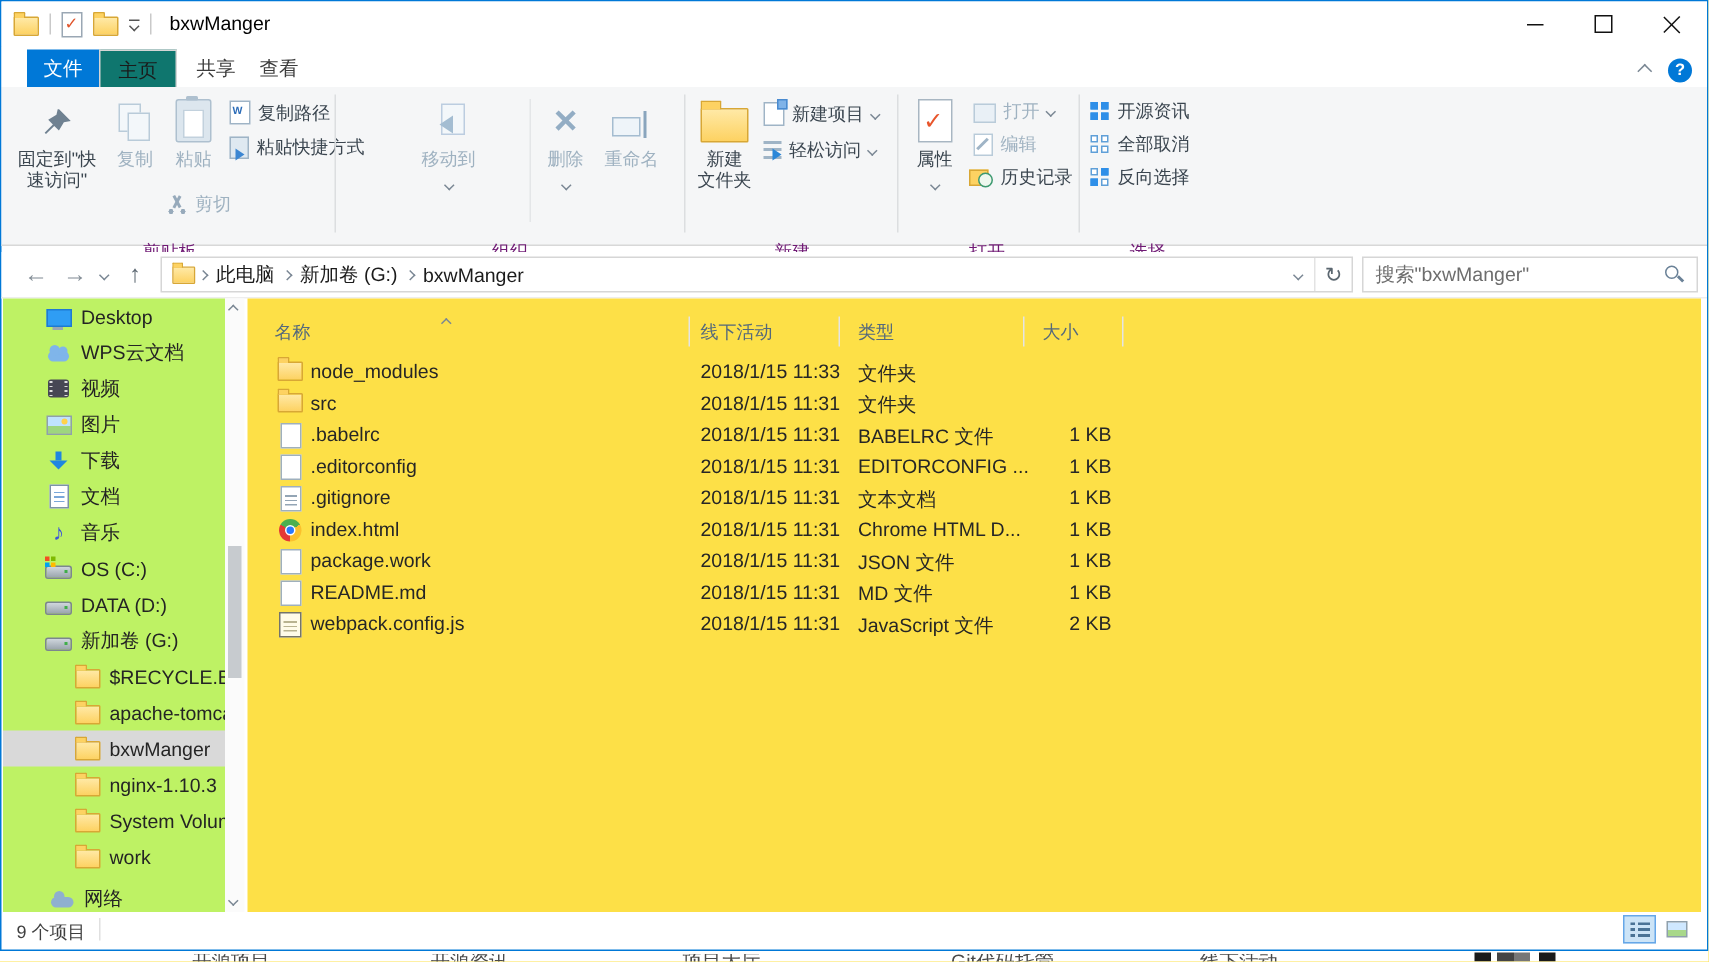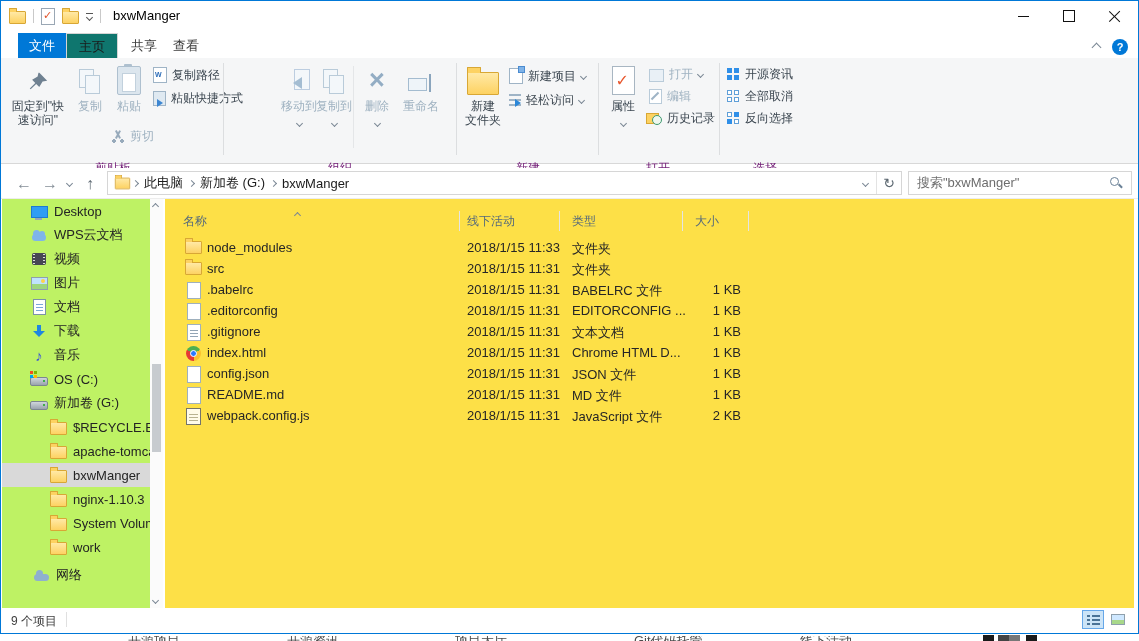--- a/index.html
+++ b/index.html
@@ -279,27 +279,20 @@
     <div class="glabel" style="left:112px">剪贴板</div>
     <div class="gdiv" style="left:222px"></div>
 
     <div class="bb dis" style="left:272px;width:52px">
       <div class="icw">
           <span class="r-move"></span>
         </div>
       <div class="lbl">移动到</div>
       <div class="drop"><span class="chv d sm"></span></div>
     </div>
-    <div class="bb dis" style="left:307px;width:52px">
-      <div class="icw">
-          <span class="r-copy"></span>
-        </div>
-      <div class="lbl">复制到</div>
-      <div class="drop"><span class="chv d sm"></span></div>
-    </div>
     <div class="gdiv" style="left:352px;top:8px;height:82px;background:#e4e6e8"></div>
     <div class="bb dis" style="left:355px;width:42px">
       <div class="icw">
           <span class="r-del">×</span>
         </div>
       <div class="lbl">删除</div>
       <div class="drop"><span class="chv d sm"></span></div>
     </div>
     <div class="bb dis" style="left:394px;width:52px">
       <div class="icw">
@@ -432,43 +425,49 @@
         <span class="lab">视频</span>
       </div>
       <div class="snav-item ind1">
         <span class="si">
           <span class="si-pic"></span>
         </span>
         <span class="lab">图片</span>
       </div>
       <div class="snav-item ind1">
         <span class="si">
+          <span class="si-down"></span>
+        </span>
+        <span class="lab">下载</span>
+      </div>
+      <div class="snav-item ind1">
+        <span class="si">
           <span class="si-docs"></span>
         </span>
         <span class="lab">文档</span>
-      </div>
-      <div class="snav-item ind1">
-        <span class="si">
-          <span class="si-down"></span>
-        </span>
-        <span class="lab">下载</span>
       </div>
       <div class="snav-item ind1">
         <span class="si">
           <span class="si-music">♪</span>
         </span>
         <span class="lab">音乐</span>
       </div>
       <div class="snav-item ind1">
         <span class="si">
           <span class="si-drive si-os">
             <span class="winflag"></span>
           </span>
         </span>
         <span class="lab">OS (C:)</span>
+      </div>
+      <div class="snav-item ind1">
+        <span class="si">
+          <span class="si-drive"></span>
+        </span>
+        <span class="lab">DATA (D:)</span>
       </div>
       <div class="snav-item ind1">
         <span class="si">
           <span class="si-drive"></span>
         </span>
         <span class="lab">新加卷 (G:)</span>
       </div>
       <div class="snav-item ind2">
         <span class="si">
           <span class="fold"></span>
@@ -582,21 +581,21 @@
           </span>
           <span class="nm">index.html</span>
           <span class="dt">2018/1/15 11:31</span>
           <span class="tp">Chrome HTML D...</span>
           <span class="sz">1 KB</span>
         </div>
         <div class="frow">
           <span class="fic">
             <span class="fi-file"></span>
           </span>
-          <span class="nm">config.json</span>
+          <span class="nm">package.work</span>
           <span class="dt">2018/1/15 11:31</span>
           <span class="tp">JSON 文件</span>
           <span class="sz">1 KB</span>
         </div>
         <div class="frow">
           <span class="fic">
             <span class="fi-file"></span>
           </span>
           <span class="nm">README.md</span>
           <span class="dt">2018/1/15 11:31</span>

